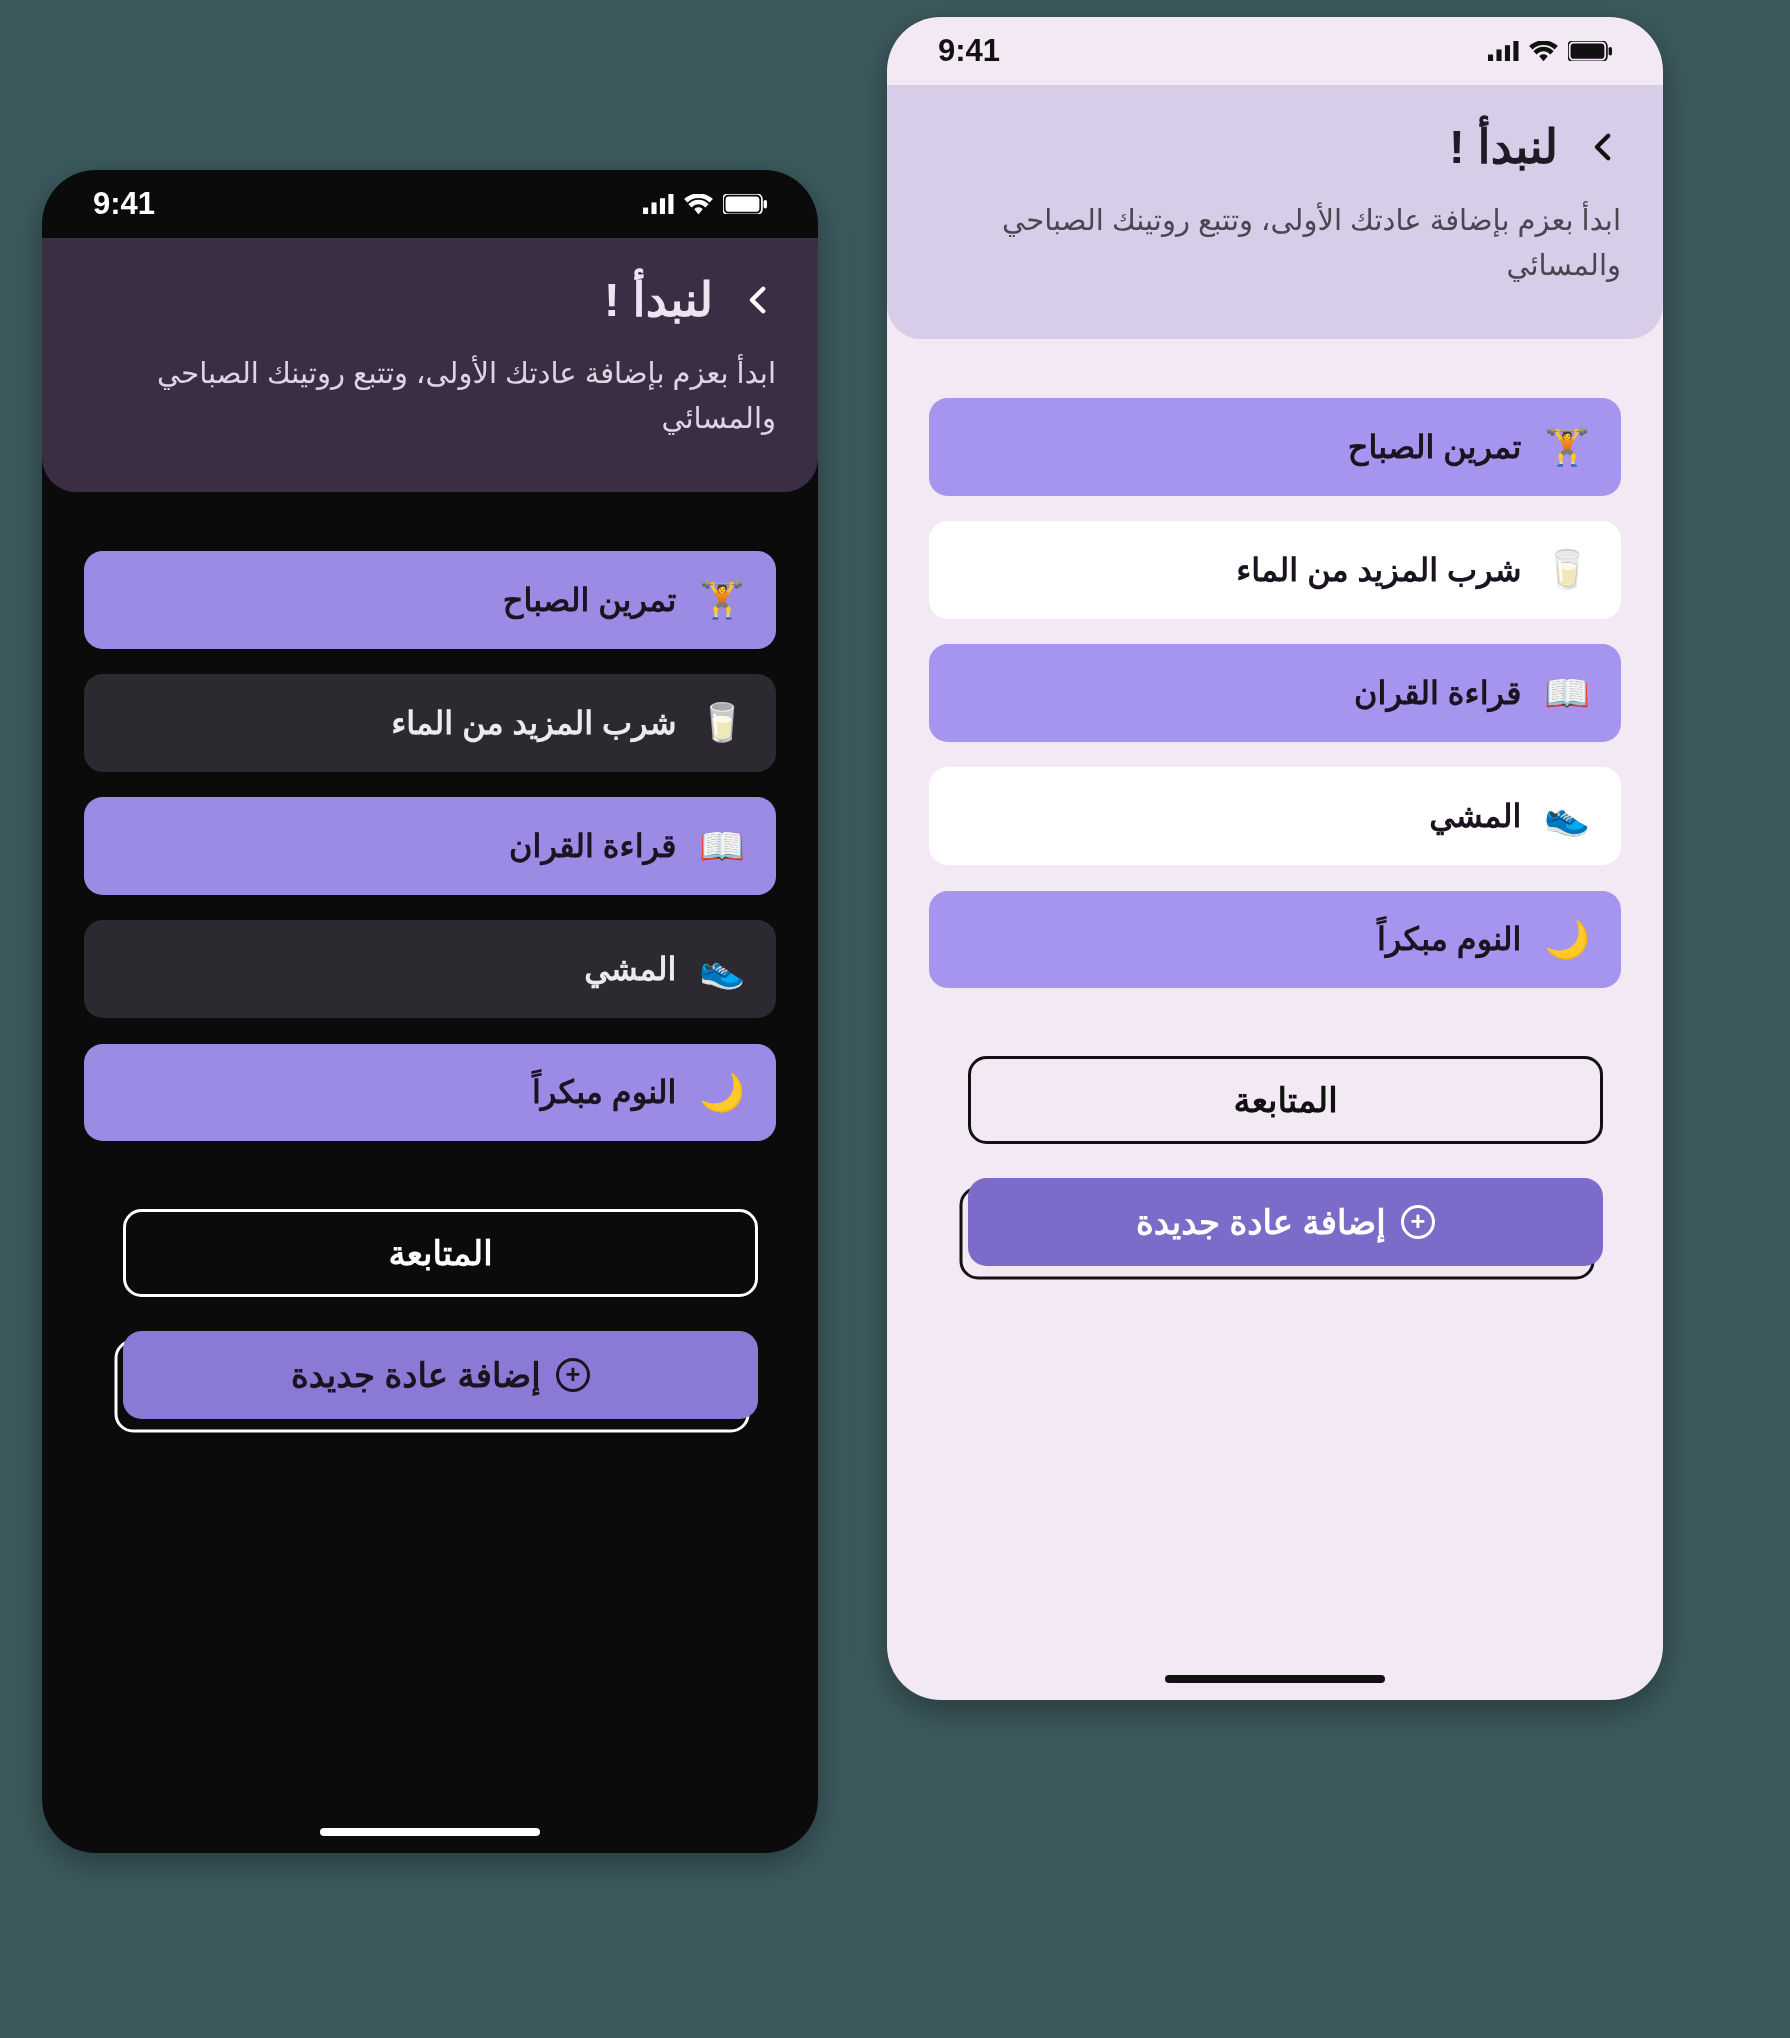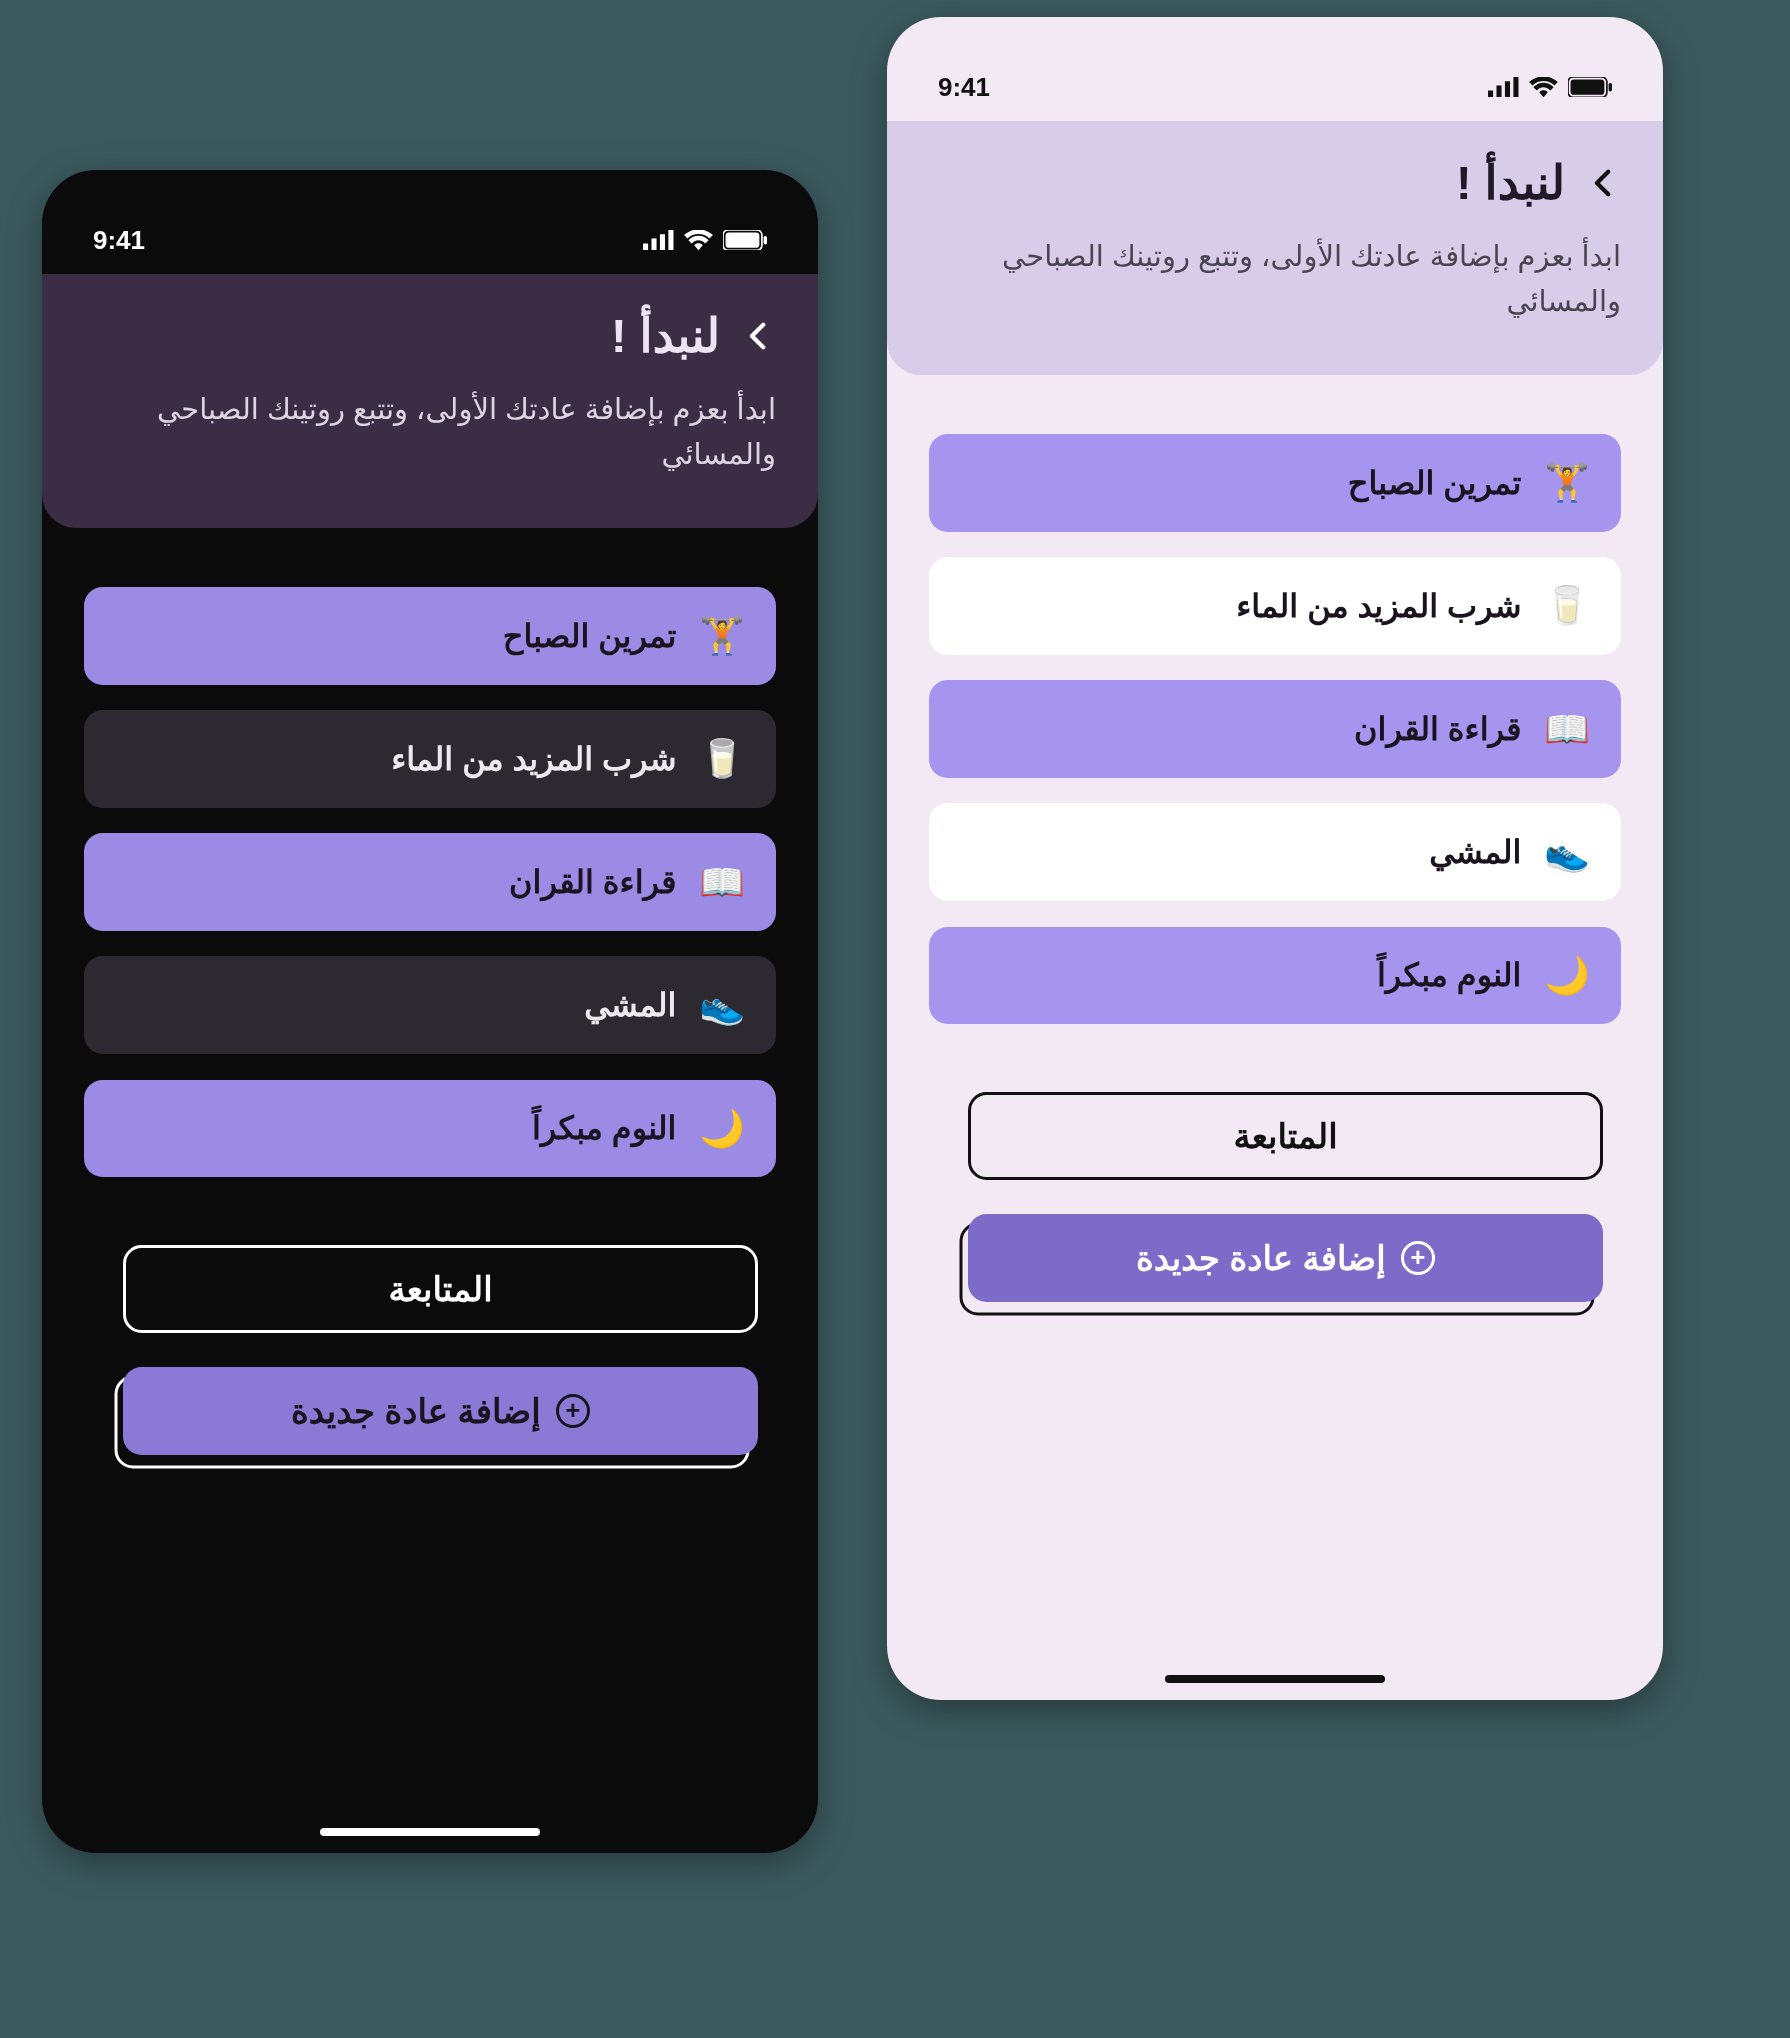--- a/index.html
+++ b/index.html
@@ -23,36 +23,36 @@
   }
   .phone.light {
     left: 887px; top: 17px;
     width: 776px; height: 1683px;
     background: #f3e9f4;
   }
   .statusbar {
     height: 68px;
     display: flex; align-items: center; justify-content: space-between;
     padding: 0 51px;
-    font-size: 26px; font-weight: 600; margin-top: 36px;
+    font-size: 31px; font-weight: 600;
   }
   .phone.dark .statusbar { color:#fff; }
   .phone.light .statusbar { color:#111; }
   .status-icons { display:flex; align-items:center; gap:10.2px; }
   .status-icons svg { display:block; }
 
   .header {
     padding: 34px 42px 51px 42px;
     text-align: right;
     direction: rtl;
   }
   .phone.dark .header { background:#3a2d44; color:#ece4f1; border-radius:0 0 34px 34px; }
   .phone.light .header { background:#d8cde8; color:#201a26; border-radius:0 0 34px 34px; }
 
-  .header-row { display:flex; align-items:center; gap:22px; direction:rtl; }
+  .header-row { display:flex; align-items:center; gap:29px; direction:rtl; }
   .header-title { font-size:47px; font-weight:800; }
   .header-sub { margin-top:24px; font-size:29px; line-height:1.55; opacity:.92; }
   .phone.light .header-sub { color:#3d3a44; }
 
   .chevron { width:34px; height:34px; }
 
   .list { padding: 59px 42px 0 42px; direction:rtl; }
   .item {
     display:flex; align-items:center; gap:22px;
     border-radius:18.6px;

